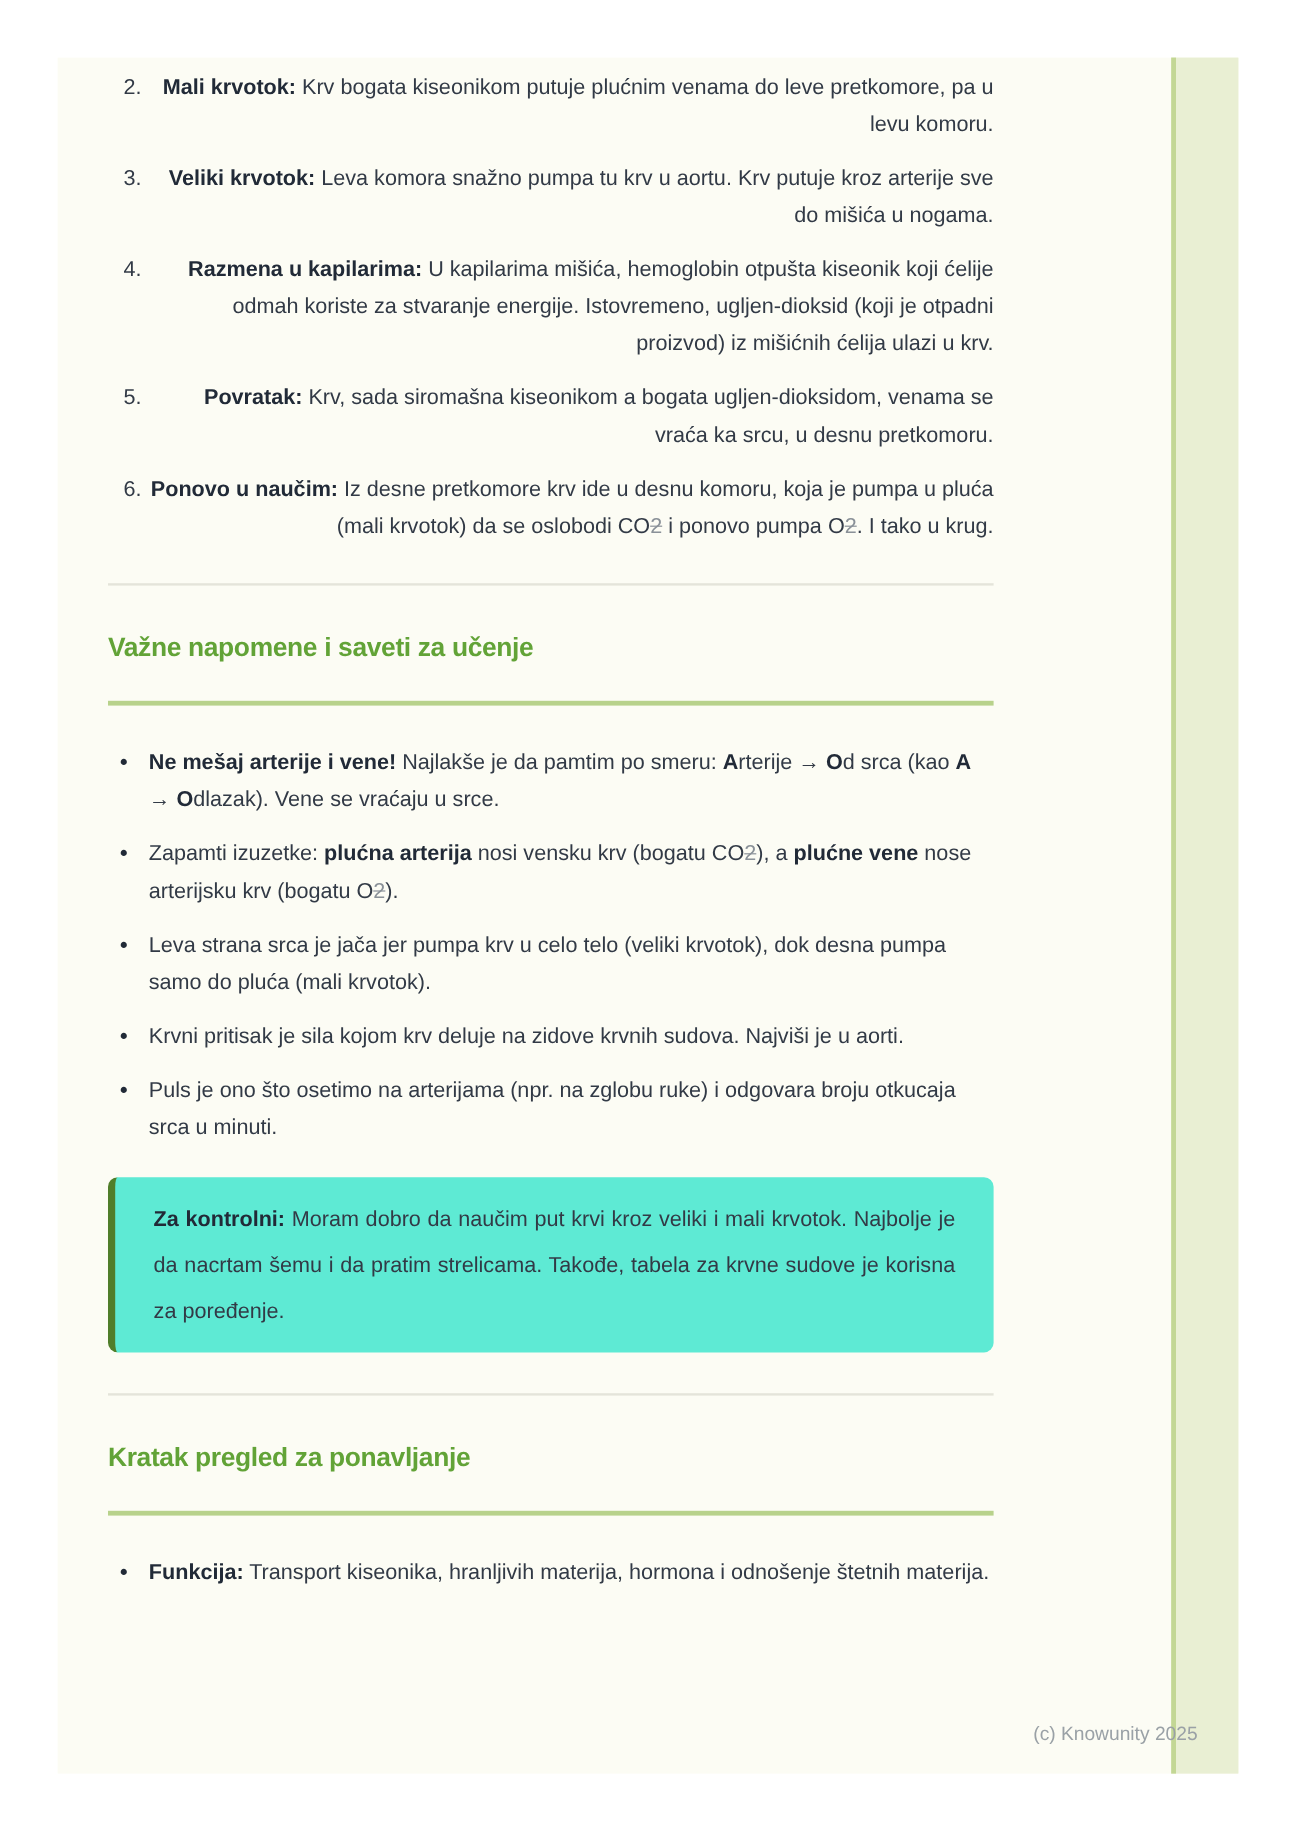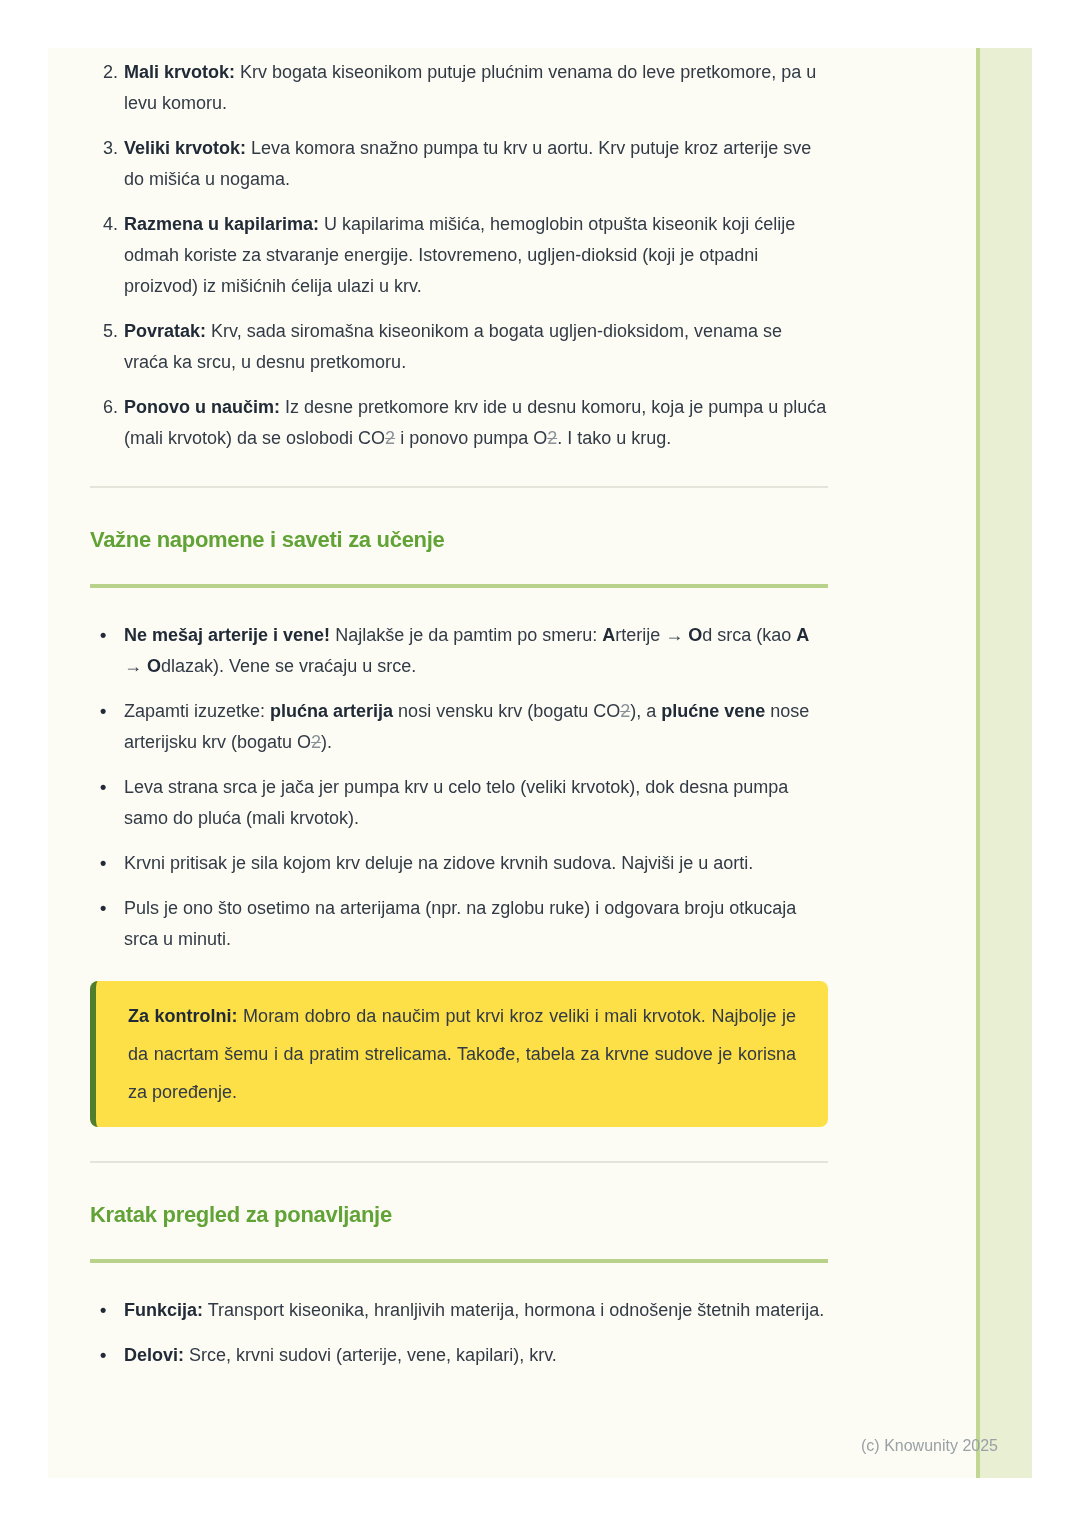--- a/index.html
+++ b/index.html
@@ -26,40 +26,40 @@
     padding:9px 204px 0 42px;
     color:#323a46;
     font-size:18px;
     line-height:31px;
   }
   .b{font-weight:700;color:#212a37;}
   .strike{color:#8a9198;text-decoration:line-through;}
   ol.steps{list-style:none;margin:0;padding:0;}
   ol.steps li{display:flex;margin-bottom:14px;}
   ol.steps .num{flex:0 0 34px;text-align:right;padding-right:6px;box-sizing:border-box;}
-  ol.steps .li-text{flex:1;}
+  ol.steps .li-text{flex:1;text-align:right;}
   .divider{height:2px;background:#e4e4da;margin-top:32px;}
   h2.section-title{
     margin:30px 0 0 0;
     font-size:22px;line-height:44px;
     font-weight:700;
     color:#62a337;
     letter-spacing:-0.3px;
   }
   .rule-green{height:4px;background:#b8d28b;margin-top:22px;}
   ul.bullets{list-style:none;margin:32px 0 0 0;padding:0;}
   ul.bullets li{position:relative;padding-left:34px;margin-bottom:14px;}
   ul.bullets li::before{
     content:"\2022";
     position:absolute;left:10px;top:0;
     color:#212a37;font-weight:700;
   }
   .callout{
     margin-top:26px;
-    background:#fde047;
+    background:#5eead4;
     border-left:6px solid #507e2a;
     border-radius:8px;
     padding:16px 32px;
     line-height:38px;
     text-align:justify;
     box-sizing:border-box;
   }
   .divider-2{height:2px;background:#e4e4da;margin-top:34px;}
   .watermark{
     position:absolute;
@@ -115,19 +115,18 @@
 
     <div class="callout"><span class="b">Za kontrolni:</span><span> Moram dobro da naučim put krvi kroz veliki i mali krvotok. Najbolje je da nacrtam šemu i da pratim strelicama. Takođe, tabela za krvne sudove je korisna za poređenje.</span></div>
 
     <div class="divider-2"></div>
 
     <h2 class="section-title">Kratak pregled za ponavljanje</h2>
     <div class="rule-green"></div>
 
     <ul class="bullets">
       <li><span class="b">Funkcija:</span><span> Transport kiseonika, hranljivih materija, hormona i odnošenje štetnih materija.</span></li>
-      <li><span class="b">Delovi:</span><span> Srce, krvni sudovi (arterije, vene, kapilari), krv.</span></li>
     </ul>
 
   </div>
 </div>
 
 <div class="watermark">(c) Knowunity 2025</div>
 
 </body></html>

